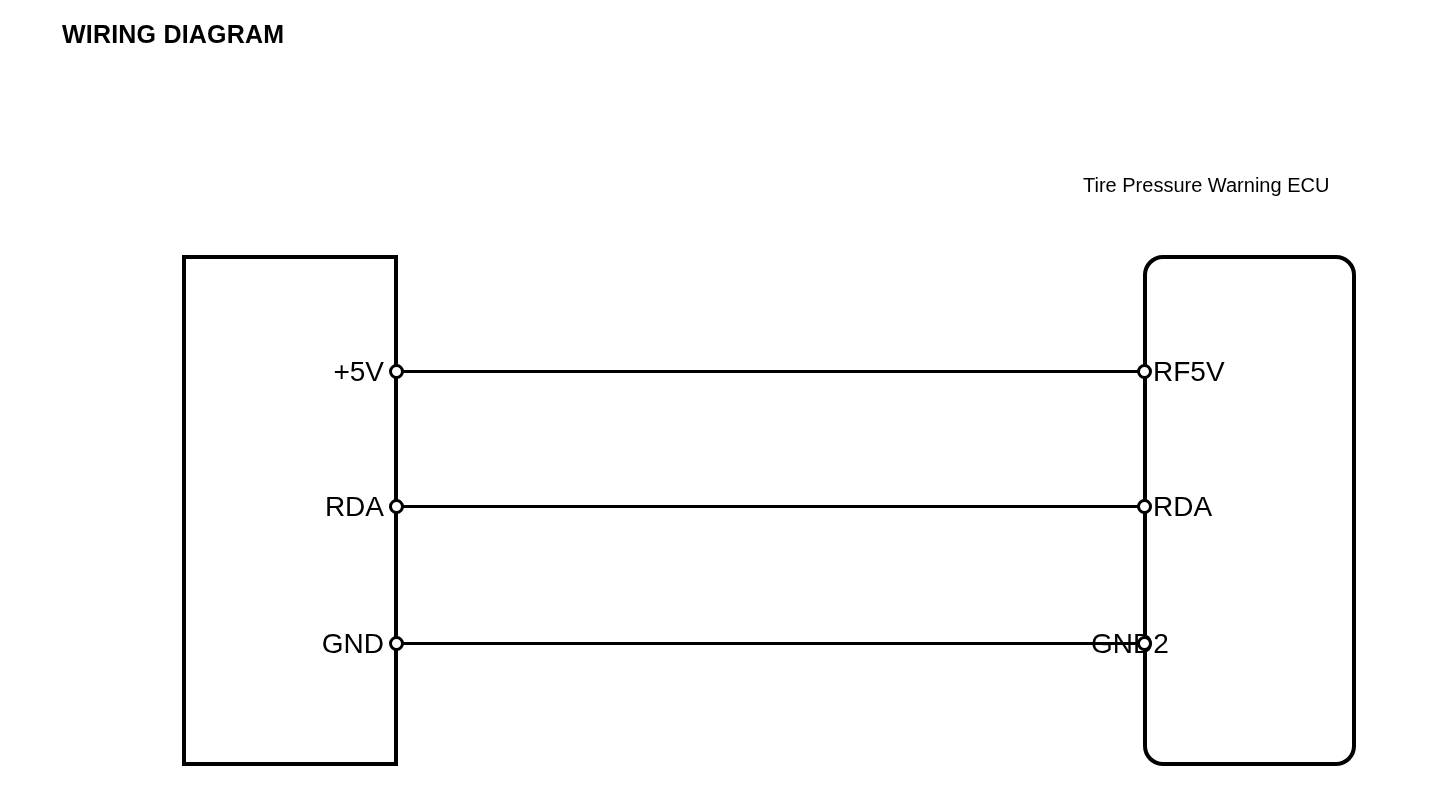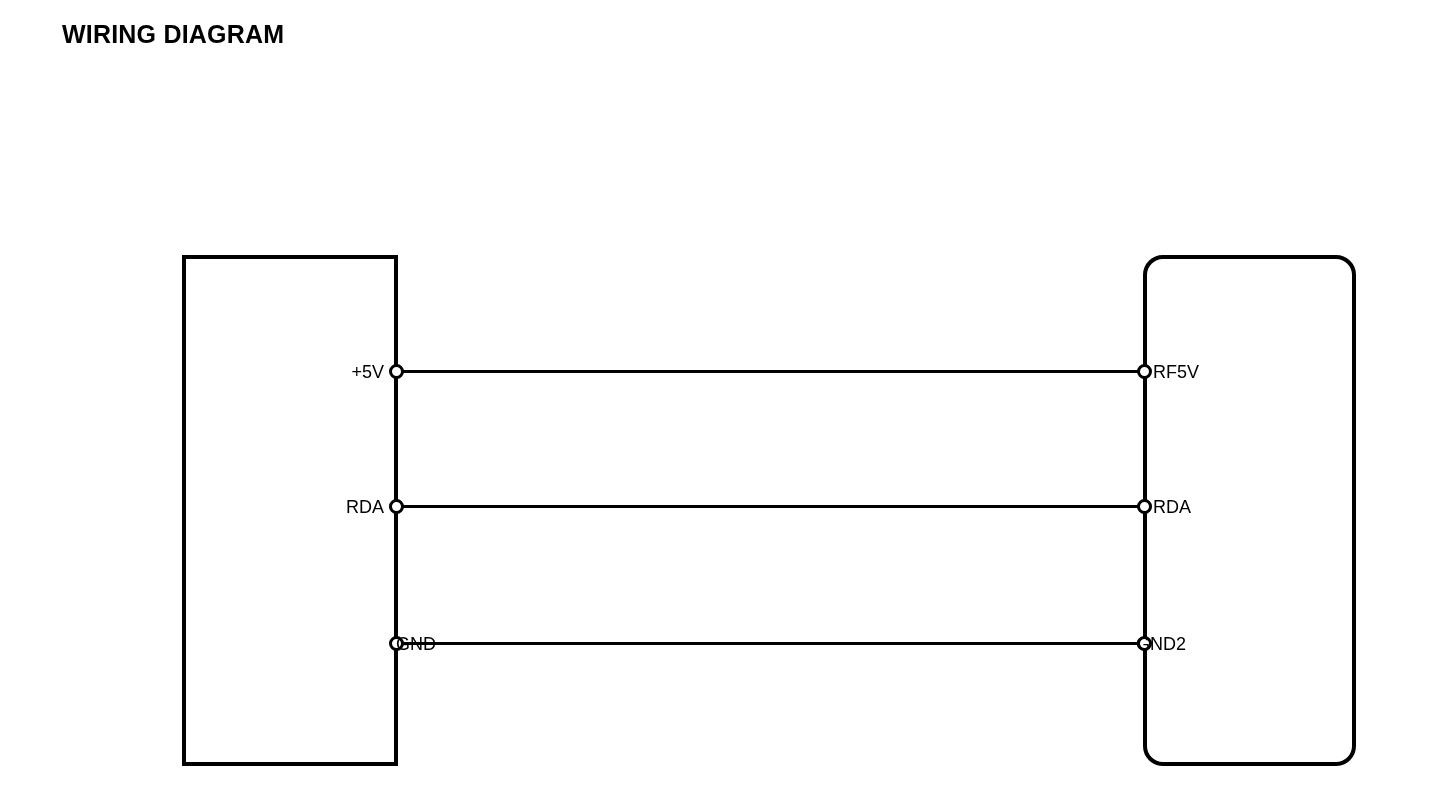--- a/index.html
+++ b/index.html
@@ -88,49 +88,50 @@
   .term-l-1 { left: 389px;  top: 364px; }
   .term-l-2 { left: 389px;  top: 499px; }
   .term-l-3 { left: 389px;  top: 636px; }
   .term-r-1 { left: 1137px; top: 364px; }
   .term-r-2 { left: 1137px; top: 499px; }
   .term-r-3 { left: 1137px; top: 636px; }
 
   
   .pin-label {
     position: absolute;
-    font-size: 18px;
+    font-size: 28px;
     white-space: nowrap;
     line-height: 1;
   }
   .pin-label.left {
     text-align: right;
     transform: translateY(-50%);
   }
   .pin-label.right {
     text-align: right;
     transform: translateY(-50%);
   }
   .pl-l-1 { right: 1072px; top: 372px; }
   .pl-l-2 { right: 1072px; top: 507px; }
-  .pl-l-3 { right: 1020px; top: 644px; }
+  .pl-l-3 { right: 1072px; top: 644px; }
   .pl-r-1 { left: 1153px;  top: 372px; }
   .pl-r-2 { left: 1153px;  top: 507px; }
-  .pl-r-3 { left: 1136px;  top: 644px; }
+  .pl-r-3 { left: 1091px;  top: 644px; }
 </style>
 </head>
 <body>
 
 <div id="diagram-root">
 
   <div class="page-title">WIRING DIAGRAM</div>
 
 
   <div class="component-box" id="box-antenna"></div>
 
+  <div class="component-caption" id="caption-right">Tire Pressure Warning ECU</div>
 
   <div class="component-box" id="box-ecu"></div>
 
   <div class="wire wire-rf5v"></div>
   <div class="wire wire-rda"></div>
   <div class="wire wire-gnd"></div>
 
   <div class="terminal term-l-1"></div>
   <div class="pin-label left pl-l-1">+5V</div>
 

